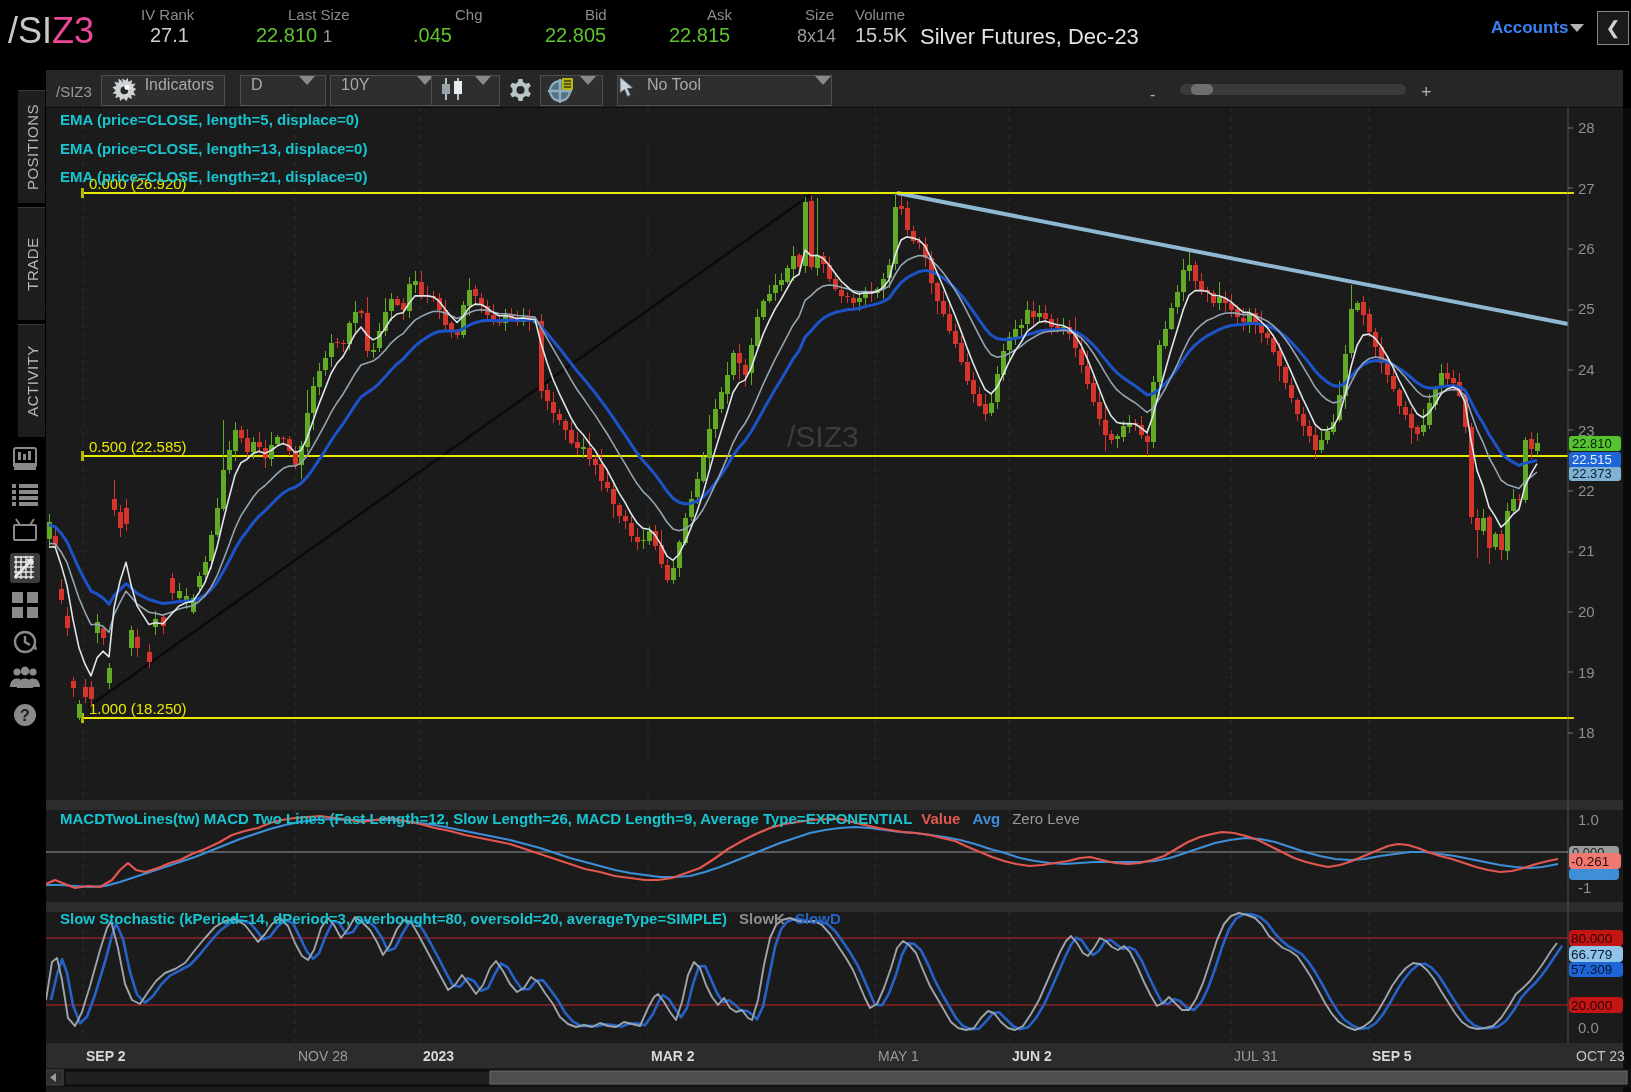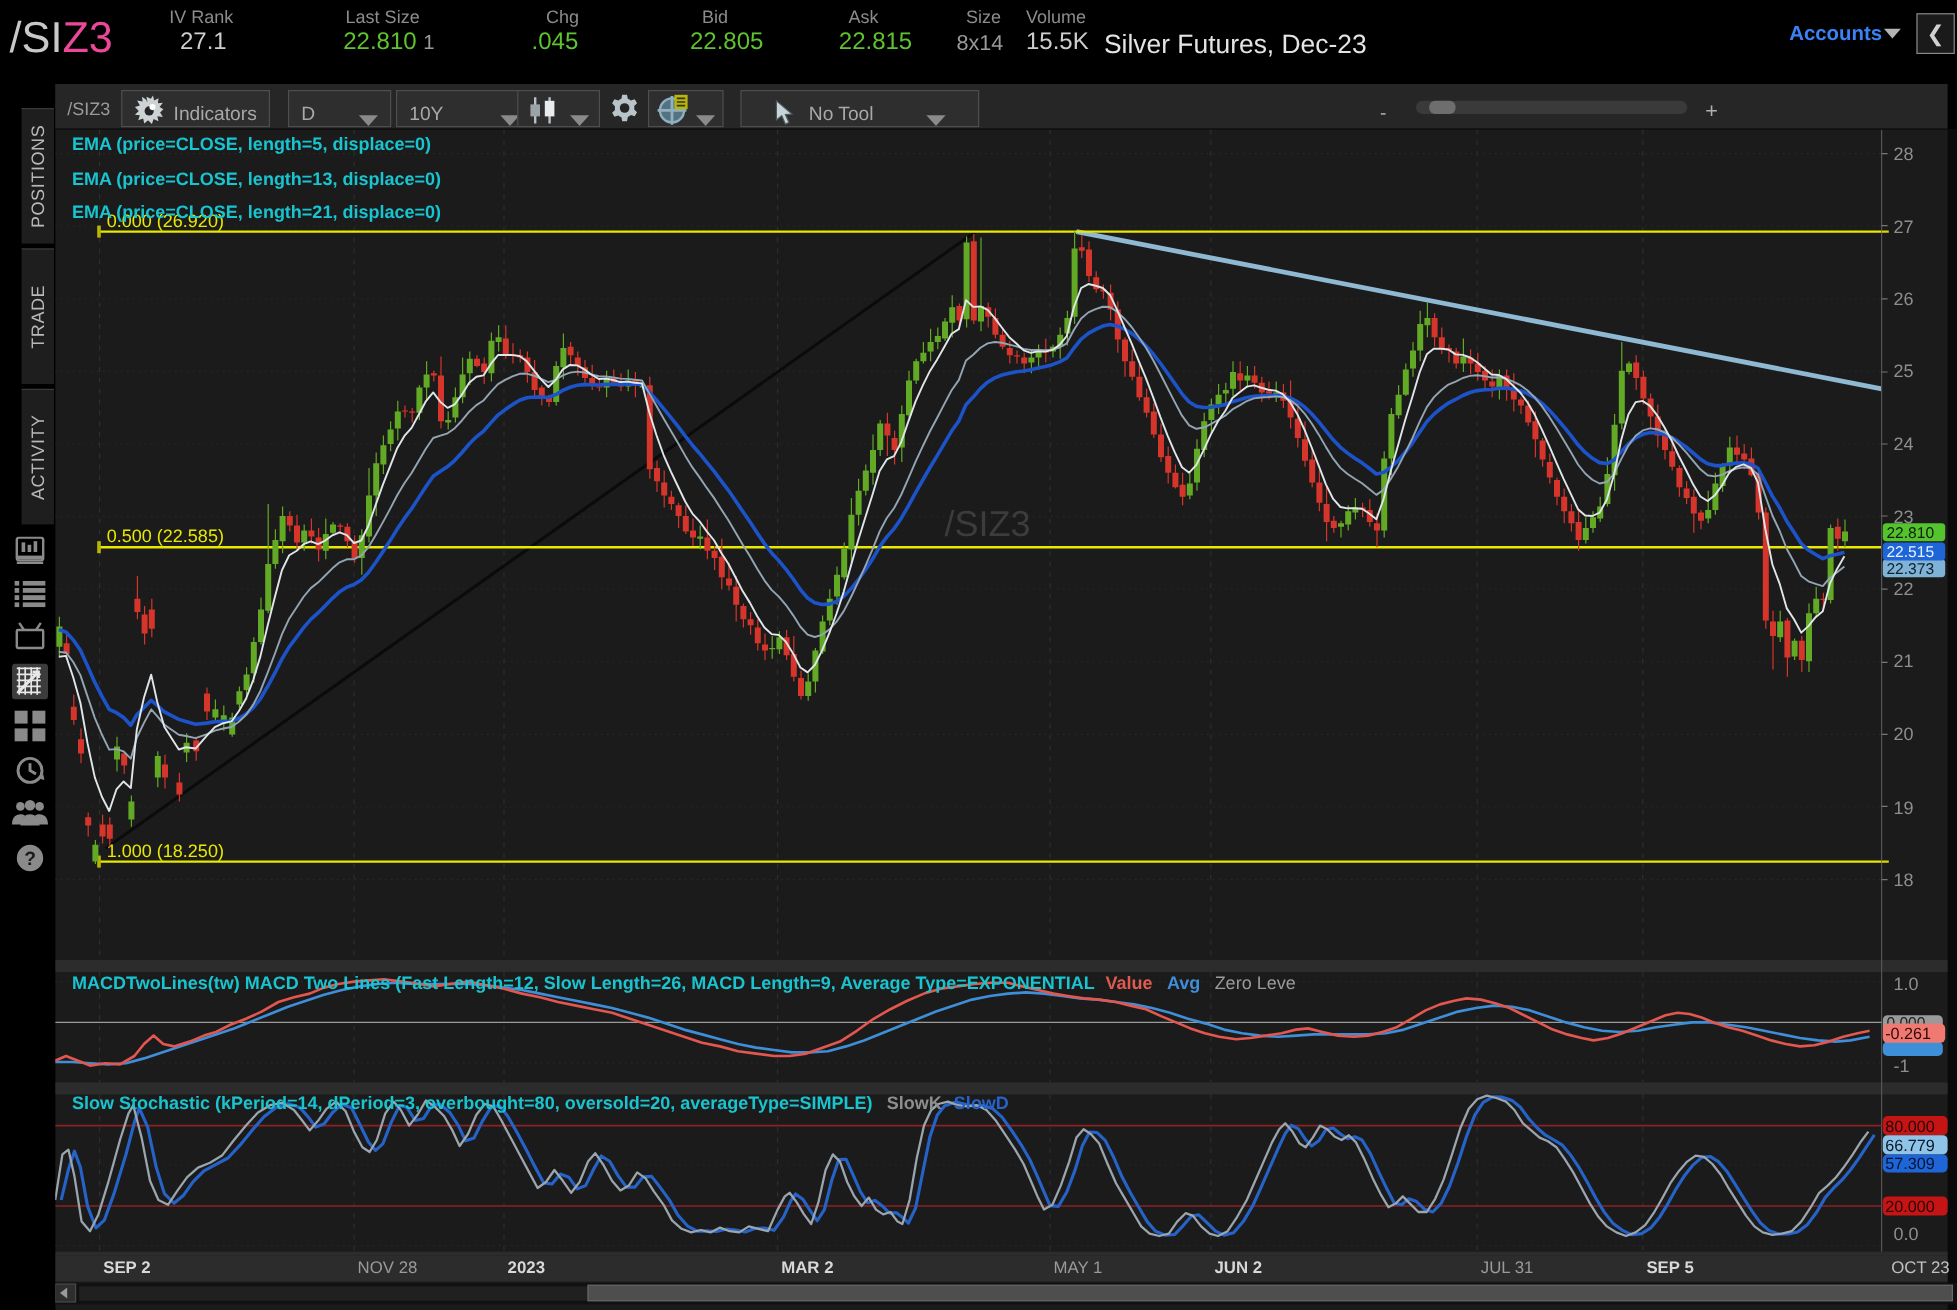--- a/index.html
+++ b/index.html
@@ -1,22 +1,22 @@
 <!DOCTYPE html>
 <html><head><meta charset="utf-8"><style>
 * { margin:0; padding:0; box-sizing:border-box; }
 body { width:1631px; height:1092px; background:#000; font-family:"Liberation Sans",sans-serif; position:relative; overflow:hidden; }
 .abs { position:absolute; }
 .hdr-lab { position:absolute; top:6px; color:#8c8c8c; font-size:15px; }
 .hdr-val { position:absolute; top:24px; font-size:20px; }
-.green { color:#5fc32e;margin-left:30px; }
+.green { color:#5fc32e; }
 .tab { position:absolute; left:18px; width:27px; background:#1e1e1e; border-top:1px solid #3a3a3a; }
 .tab span { position:absolute; left:50%; top:50%; transform:translate(-50%,-50%) rotate(-90deg); white-space:nowrap; color:#b8b8b8; font-size:15px; letter-spacing:0.5px; }
 .sideicon { position:absolute; left:10px; width:30px; text-align:center; }
-.tbtn { position:absolute; top:75px; height:31px; background:#2e2e2e; border:1px solid #4e4e4e; color:#a8a8a8; font-size:16px; display:flex; align-items:flex-end; }
+.tbtn { position:absolute; top:75px; height:31px; background:#2e2e2e; border:1px solid #4e4e4e; color:#a8a8a8; font-size:16px; display:flex; align-items:flex-start; }
 .caret { width:0; height:0; border-left:8px solid transparent; border-right:8px solid transparent; border-top:9px solid #8a8a8a; margin-left:auto; }
 </style></head>
 <body>
 <svg class="abs" style="left:0;top:0" width="1631" height="1092" font-family="Liberation Sans,sans-serif">
 <rect x="46" y="108" width="1585" height="984" fill="#1b1b1b"></rect>
 <rect x="1623" y="108" width="8" height="984" fill="#0a0a0a"></rect>
 <rect x="46" y="800" width="1577" height="10" fill="#2c2c2c"></rect>
 <rect x="46" y="902" width="1577" height="10" fill="#2c2c2c"></rect>
 <rect x="46" y="1043" width="1577" height="3" fill="#2c2c2c"></rect>
 <path d="M46 733.0H1568 M46 672.5H1568 M46 612.0H1568 M46 551.5H1568 M46 491.0H1568 M46 430.5H1568 M46 370.0H1568 M46 309.5H1568 M46 249.0H1568 M46 188.5H1568 M46 128.0H1568" stroke="#2b2b2b" stroke-width="1" stroke-dasharray="1 4" fill="none"></path>
@@ -243,21 +243,21 @@
 <div class="tbtn" style="left:540px;width:63px;padding:0 6px">
     <svg width="28" height="28" viewBox="0 0 28 28">
       <circle cx="13" cy="15" r="10" fill="#5a7a8a" opacity="0.9"></circle>
       <path d="M13 3v24M1 15h24" stroke="#8fb0c0" stroke-width="2.4"></path>
       <circle cx="13" cy="15" r="10" fill="none" stroke="#8fb0c0" stroke-width="2"></circle>
       <rect x="15" y="2" width="11" height="12" fill="#b8b410"></rect>
       <path d="M17 5h7M17 8h7M17 11h7" stroke="#3a3a08" stroke-width="1.4"></path>
     </svg>
     <span class="caret"></span>
   </div>
-<div class="tbtn" style="left:617px;width:199px;padding:0 27px">
+<div class="tbtn" style="left:617px;width:215px;padding:0 0">
     <svg width="17" height="22" viewBox="0 0 17 22">
       <path d="M2 1 L2 17 L6.5 13.5 L9.5 20.5 L12.5 19 L9.5 12.5 L15 12 Z" fill="#c8d4d8" stroke="#4a5a60" stroke-width="1"></path>
     </svg>
     <span style="margin-left:12px">No Tool</span>
     <span class="caret"></span>
   </div>
 <div class="abs" style="left:1150px;top:86px;color:#b0b0b0;font-size:16px">-</div>
 <div class="abs" style="left:1180px;top:84px;width:226px;height:11px;background:#3a3a3a;border-radius:6px"></div>
 <div class="abs" style="left:1191px;top:84px;width:22px;height:11px;background:#6e6e6e;border-radius:5px"></div>
 <div class="abs" style="left:1421px;top:82px;color:#b0b0b0;font-size:18px">+</div>

